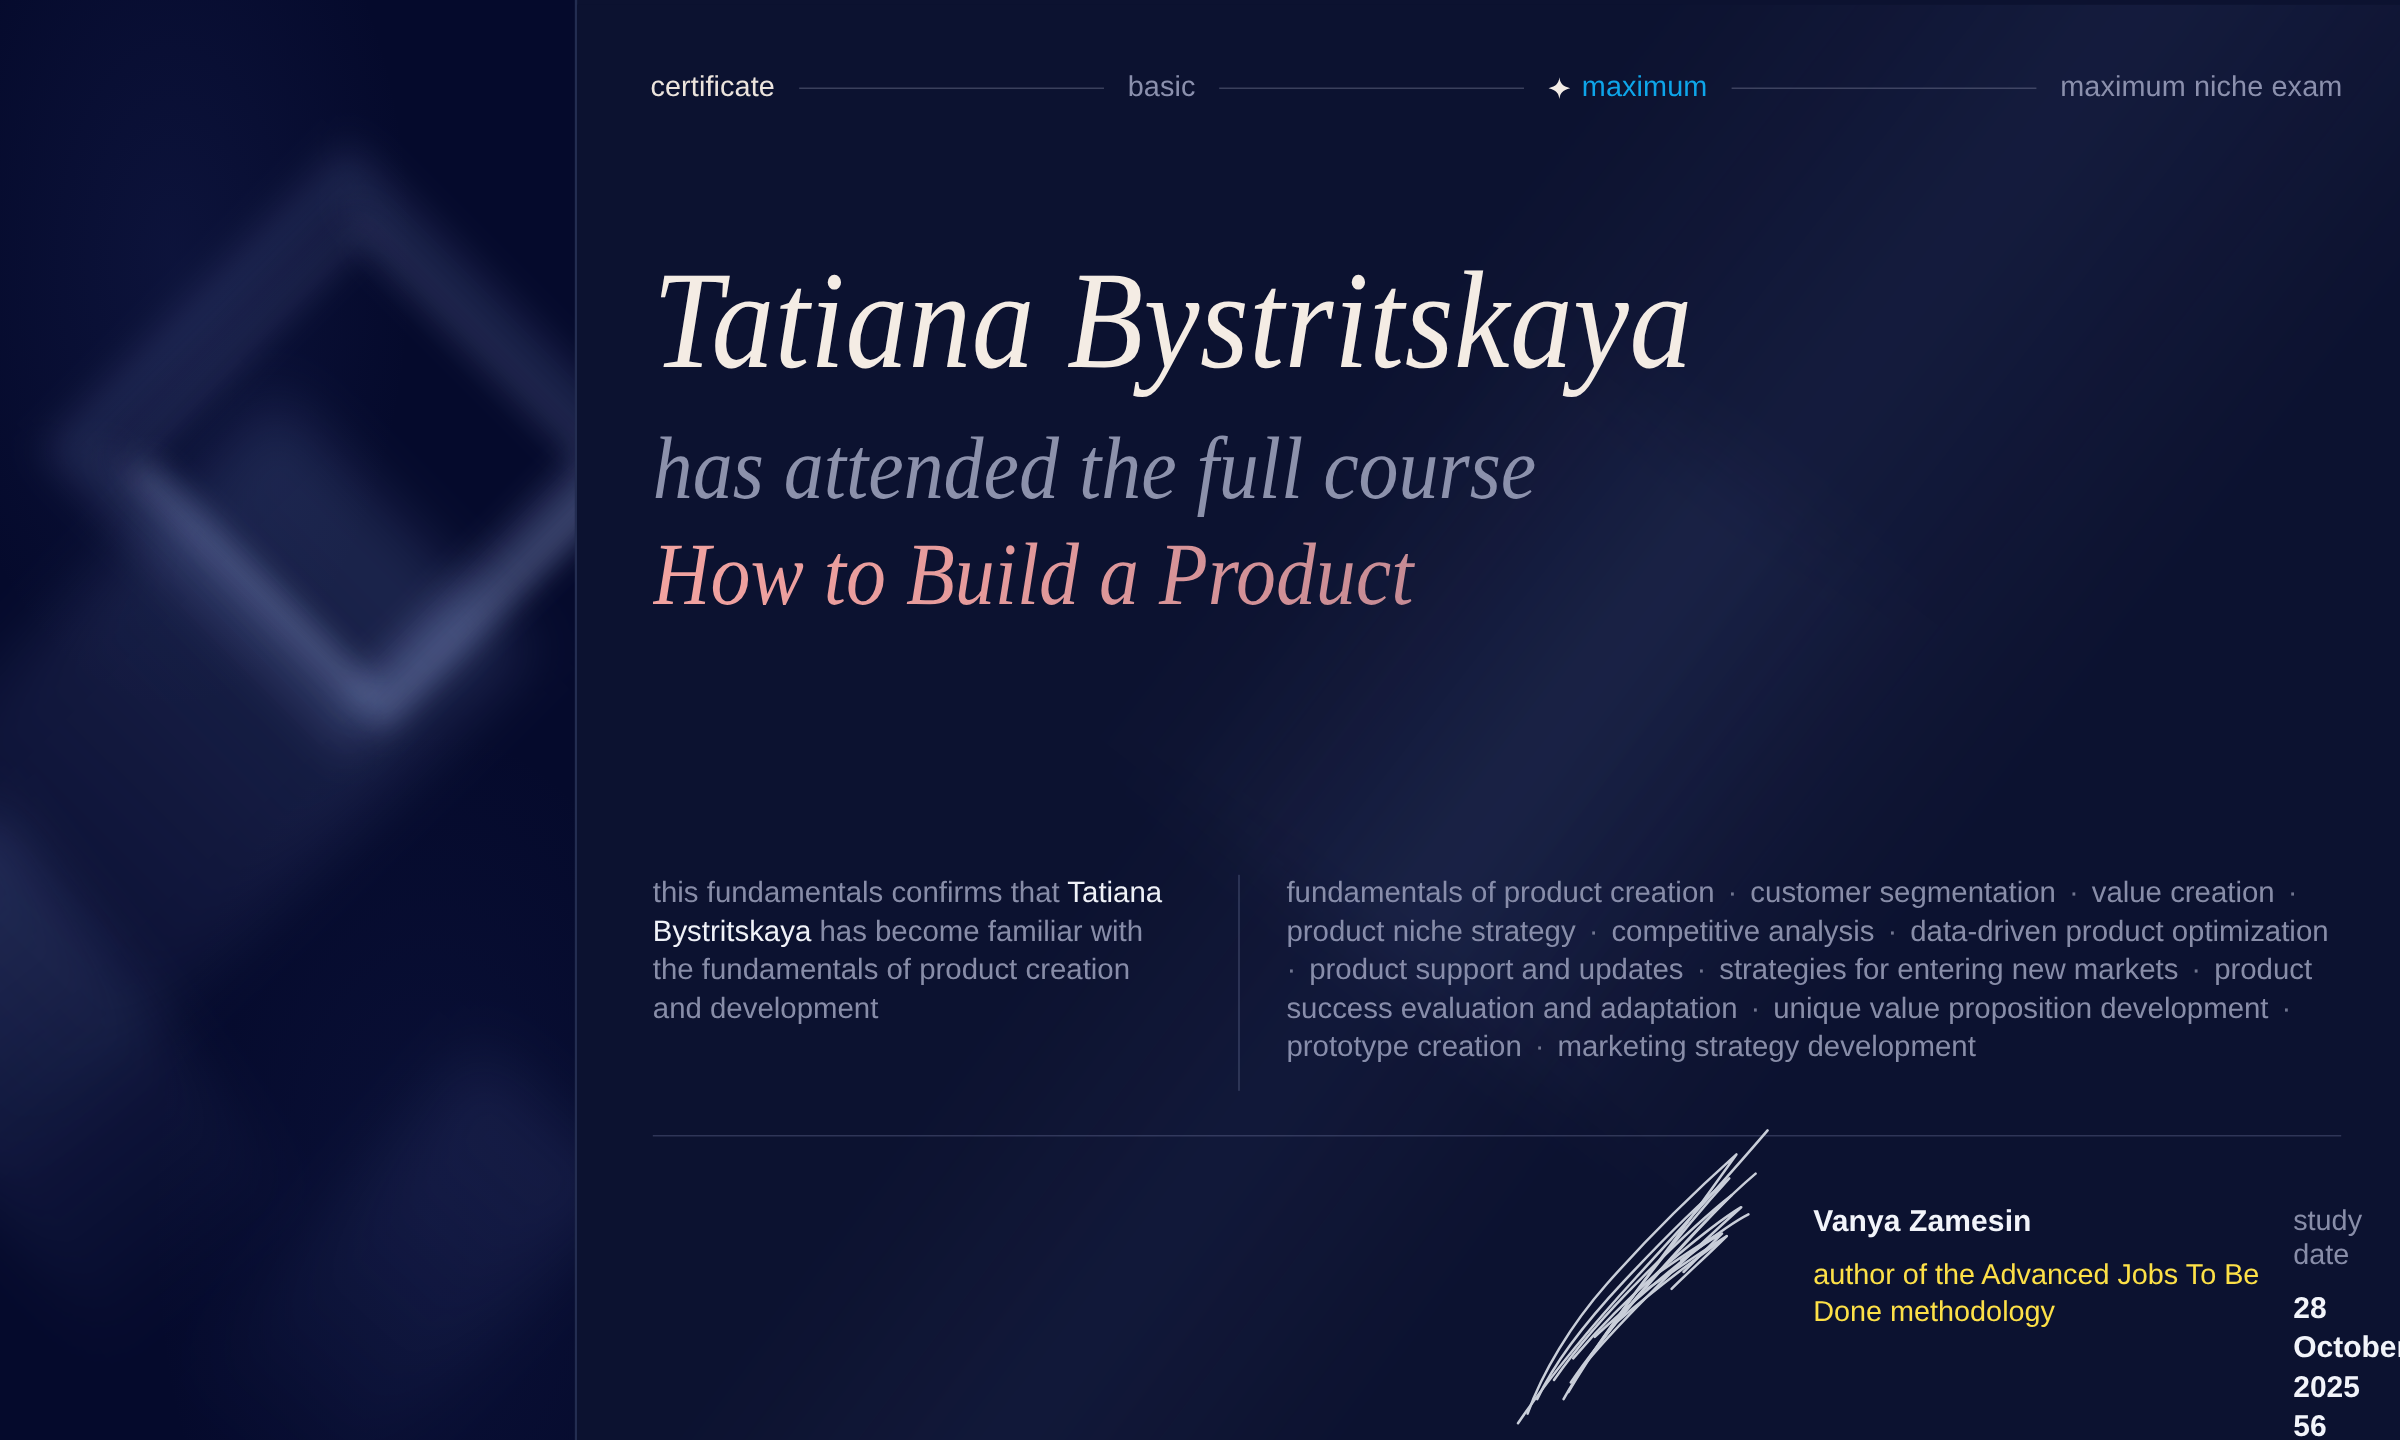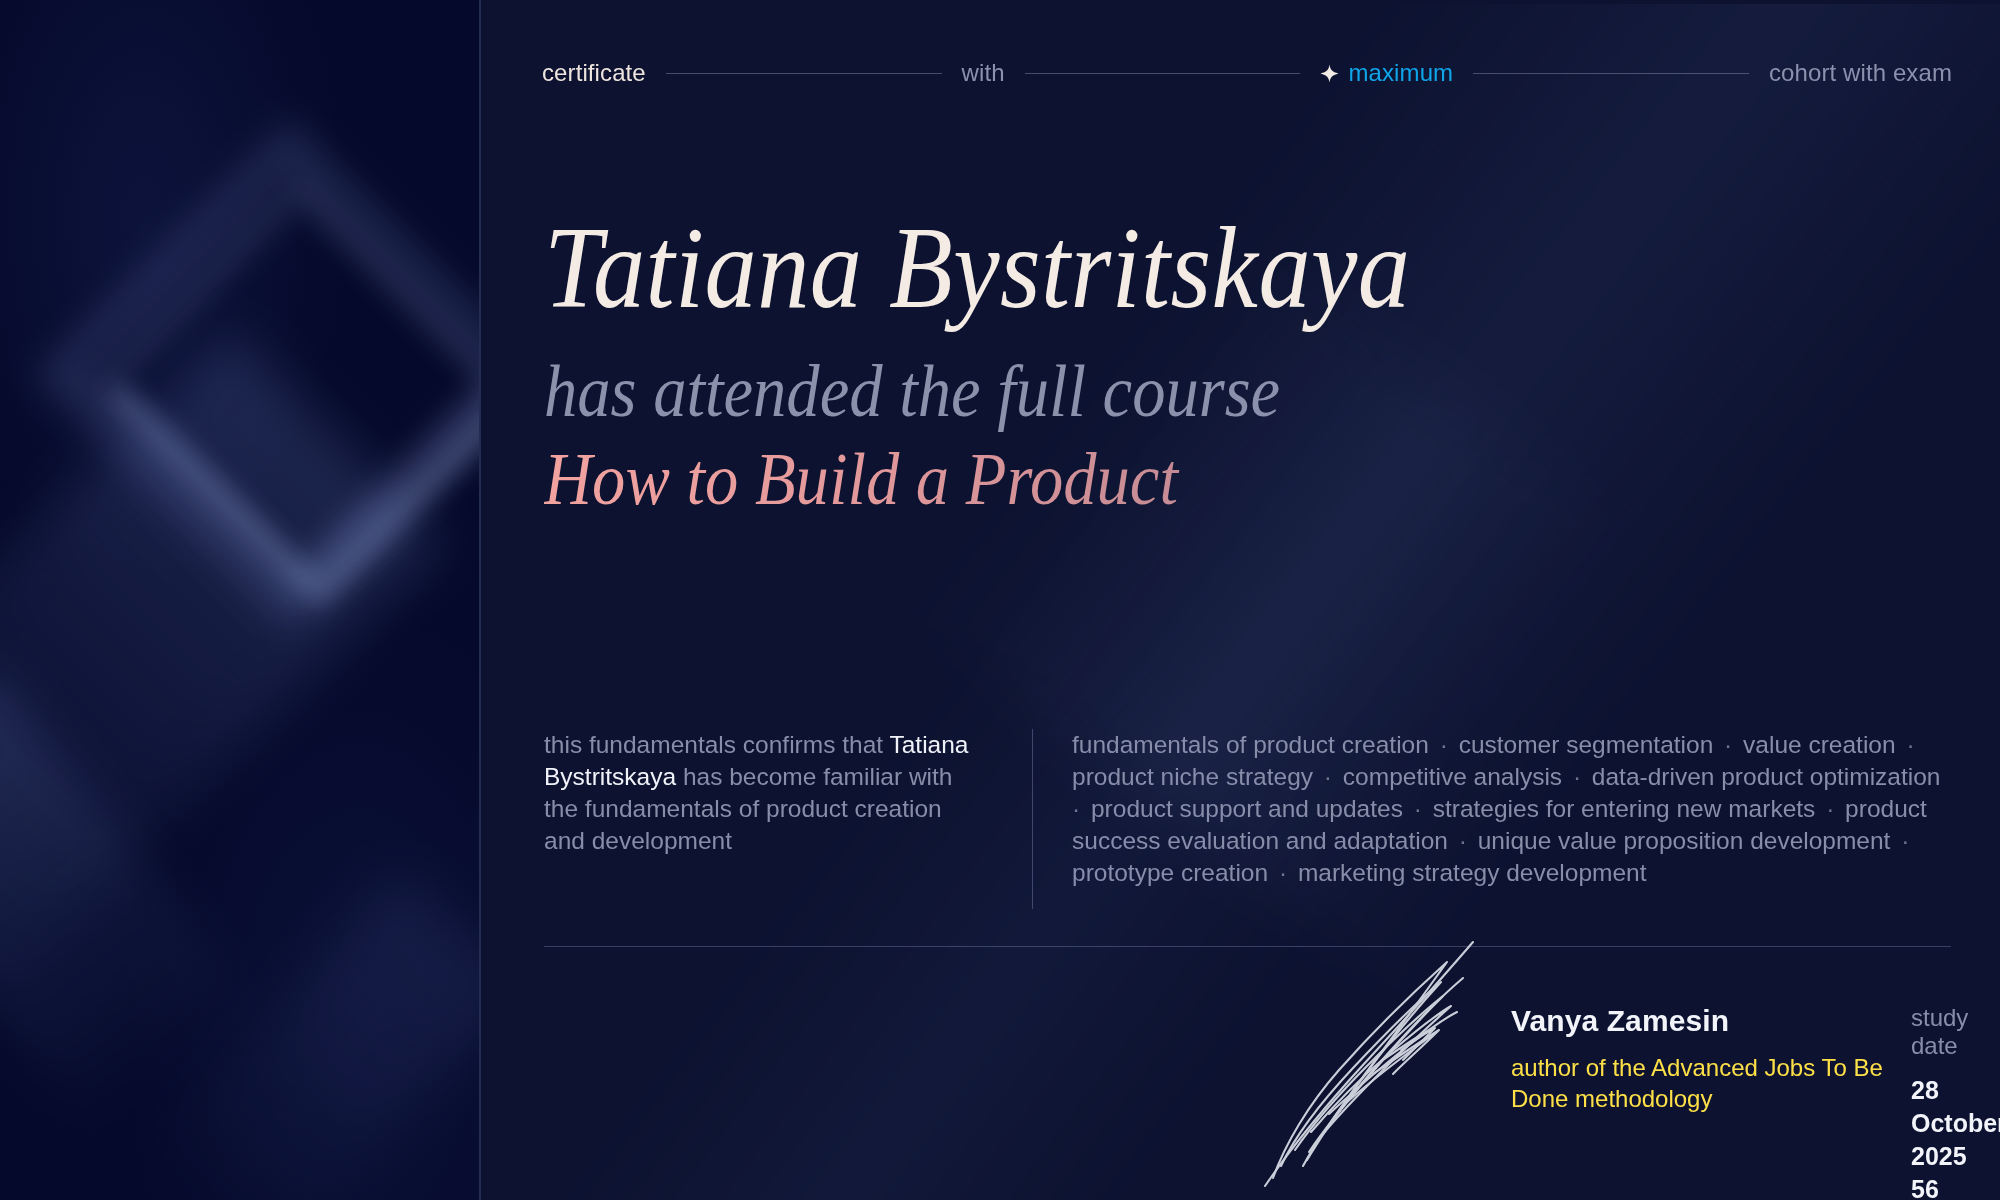--- a/index.html
+++ b/index.html
@@ -193,21 +193,21 @@
     pointer-events:none;
   }
   .signature svg{ display:block; width:290px; height:260px; overflow:visible; }
 
   .footer{
     position:absolute; left:1030px; top:1000px; right:50px;
     display:flex;
   }
   .author-block{ width:400px; flex:none; }
   .author-name{
-    font-size:30px; font-weight:700; color:#f2f4fa; letter-spacing:.1px;
+    font-size:25px; font-weight:700; color:#f2f4fa; letter-spacing:.1px;
   }
   .author-role{
     margin-top:14px;
     font-size:24px; line-height:1.3; color:#fde047;
   }
   .date-block{ flex:1 1 auto; }
   .date-label{ font-size:24px; color:#888da8; }
   .date-value{
     margin-top:14px;
     font-size:25px; font-weight:700; color:#f2f4fa; line-height:1.32;
@@ -230,38 +230,38 @@
 
   <div class="main">
    <div class="main-inner">
 
     <div class="tiers">
       <span class="tier tier-head">certificate</span>
 
       <span class="tier-line"></span>
 
       <span class="tier dim">
-        <span class="tier-label">with</span>
+        <span class="tier-label">basic</span>
       </span>
 
       <span class="tier-line"></span>
 
       <span class="tier active">
         <span class="sparkle">
           <svg viewBox="0 0 24 24" aria-hidden="true">
             <path d="M12 0.6 C12.9 7.0 15.1 9.9 23.4 12 C15.1 14.1 12.9 17.0 12 23.4 C11.1 17.0 8.9 14.1 0.6 12 C8.9 9.9 11.1 7.0 12 0.6 Z" fill="#f3ece6"></path>
           </svg>
         </span>
         <span class="tier-label">maximum</span>
       </span>
 
       <span class="tier-line"></span>
 
       <span class="tier dim">
-        <span class="tier-label">cohort with exam</span>
+        <span class="tier-label">maximum niche exam</span>
       </span>
     </div>
 
     <div class="hero">
       <div class="recipient">Tatiana Bystritskaya</div>
       <div class="attended">has attended the full course</div>
       <div class="course">How to Build a Product</div>
     </div>
 
     <div class="body-cols">

